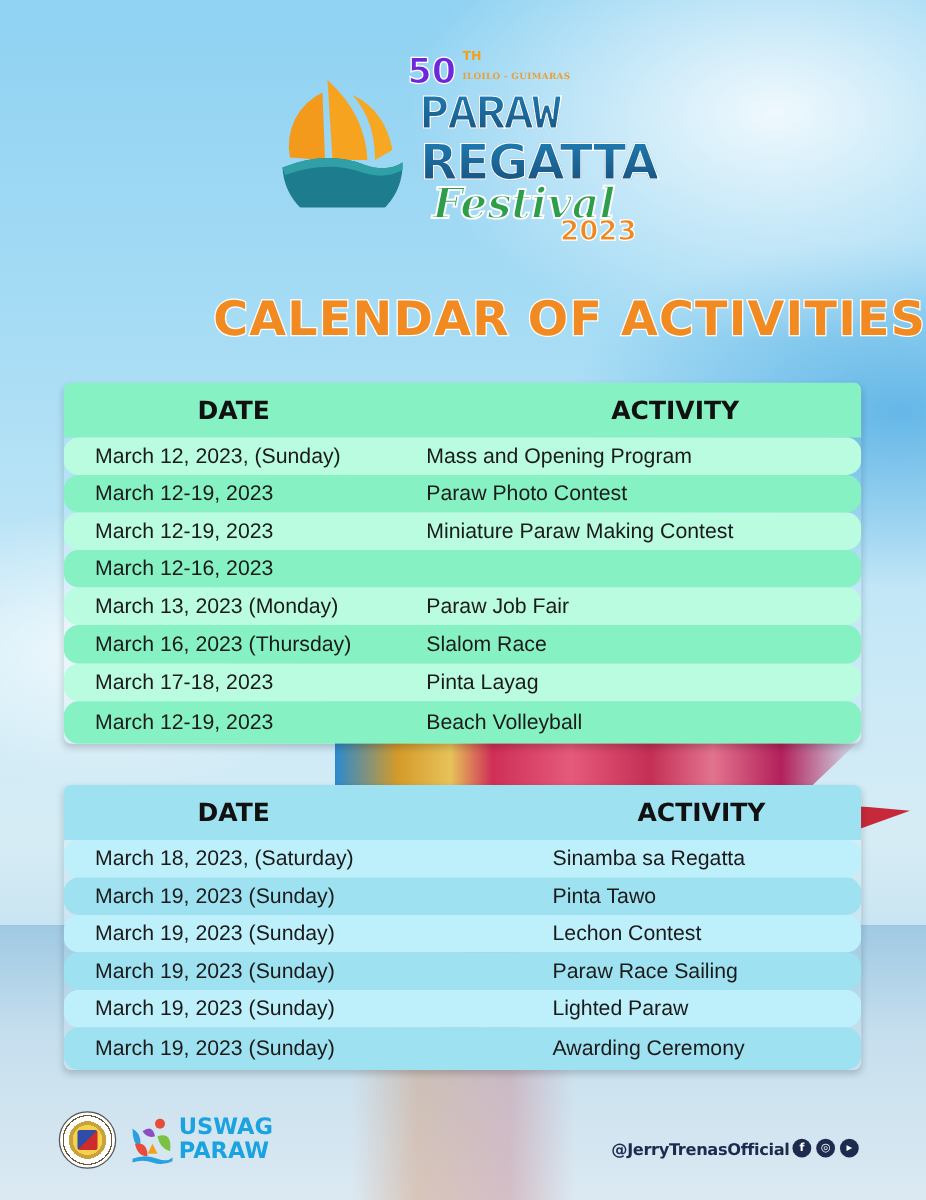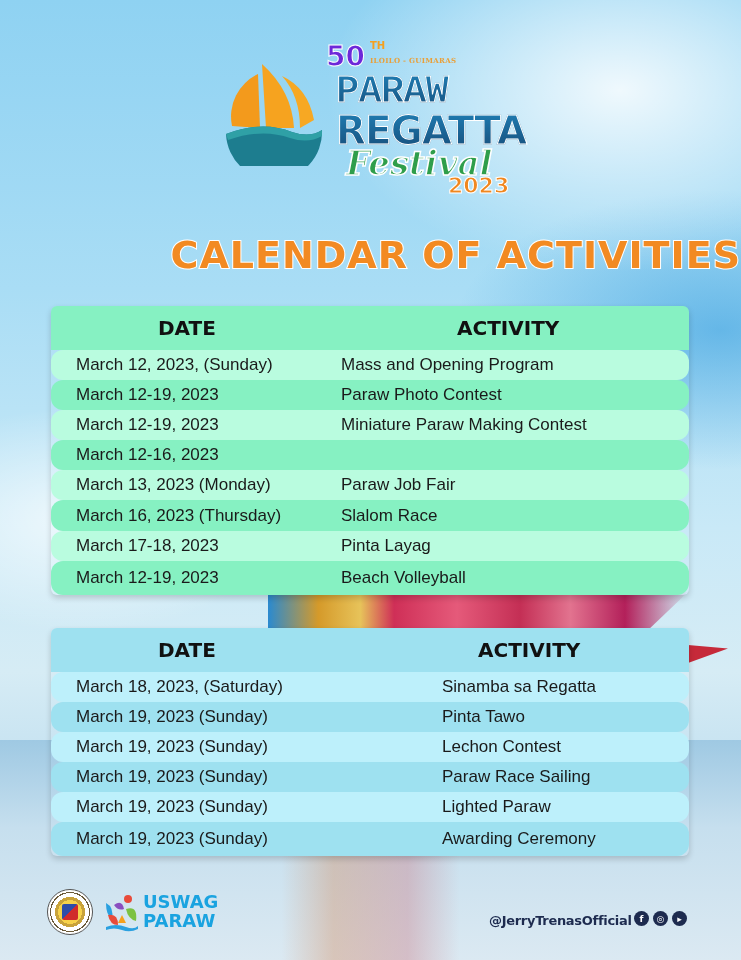--- a/index.html
+++ b/index.html
@@ -74,21 +74,21 @@
 
   
   .sched {
     position: absolute; left: 51px; width: 638px; border-radius: 6px; overflow: hidden;
     box-shadow: 0 3px 6px rgba(0,0,0,0.18);
   }
   .sched.green { top: 306px; }
   .sched.blue { top: 628px; }
   .sched-head {
     height: 44px; display: flex; align-items: center;
-    font-family: "DejaVu Sans", sans-serif; font-weight: bold; font-size: 20px; color: #111;
+    font-family: "DejaVu Sans", sans-serif; font-weight: bold; font-size: 20px; color: #111; gap: 32px;
   }
   .green .sched-head { background: #86f1c2; }
   .blue .sched-head { background: #9ee1f0; }
   .sched-row { height: 30.1px; display: flex; align-items: center; font-size: 17px; color: #1a1a1a; border-radius: 12px; }
   .green .sched-row:nth-child(odd) { background: #b9fcdf; }
   .green .sched-row:nth-child(even) { background: #86f1c2; }
   .blue .sched-row:nth-child(odd) { background: #bdf0fb; }
   .blue .sched-row:nth-child(even) { background: #9ee1f0; }
   .green .col-date { width: 290px; padding-left: 25px; box-sizing: border-box; }
   .green .col-act { padding-left: 0; }

